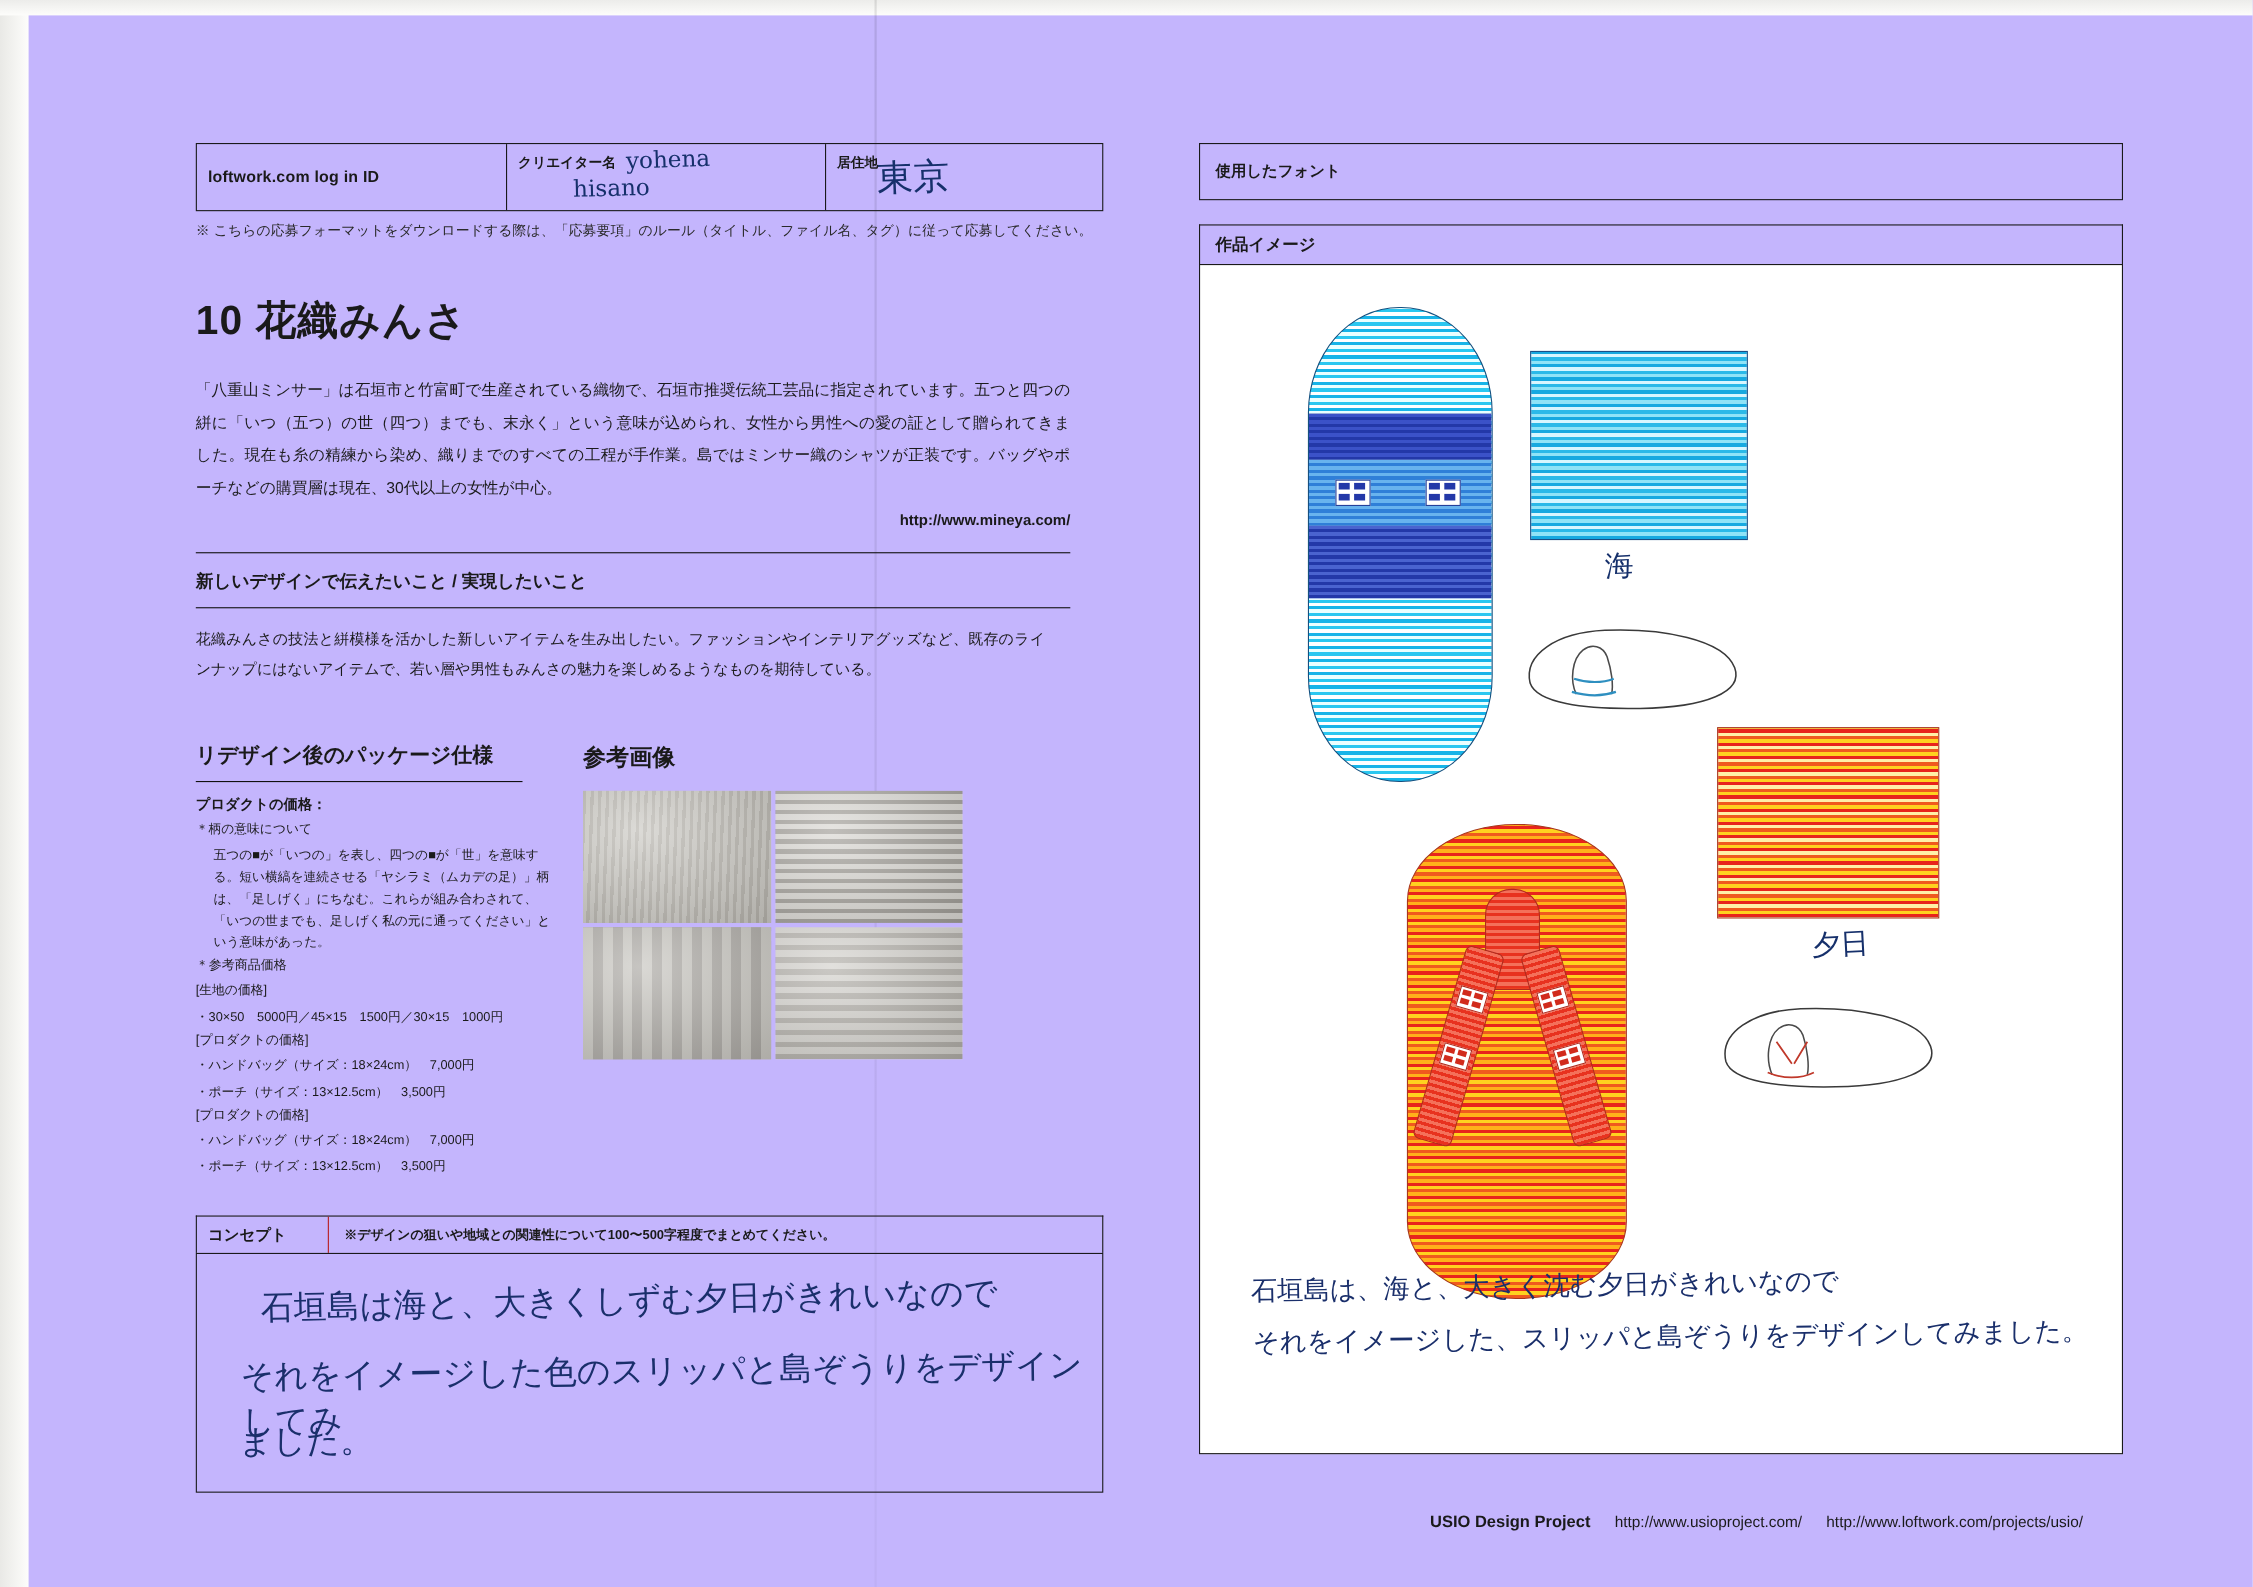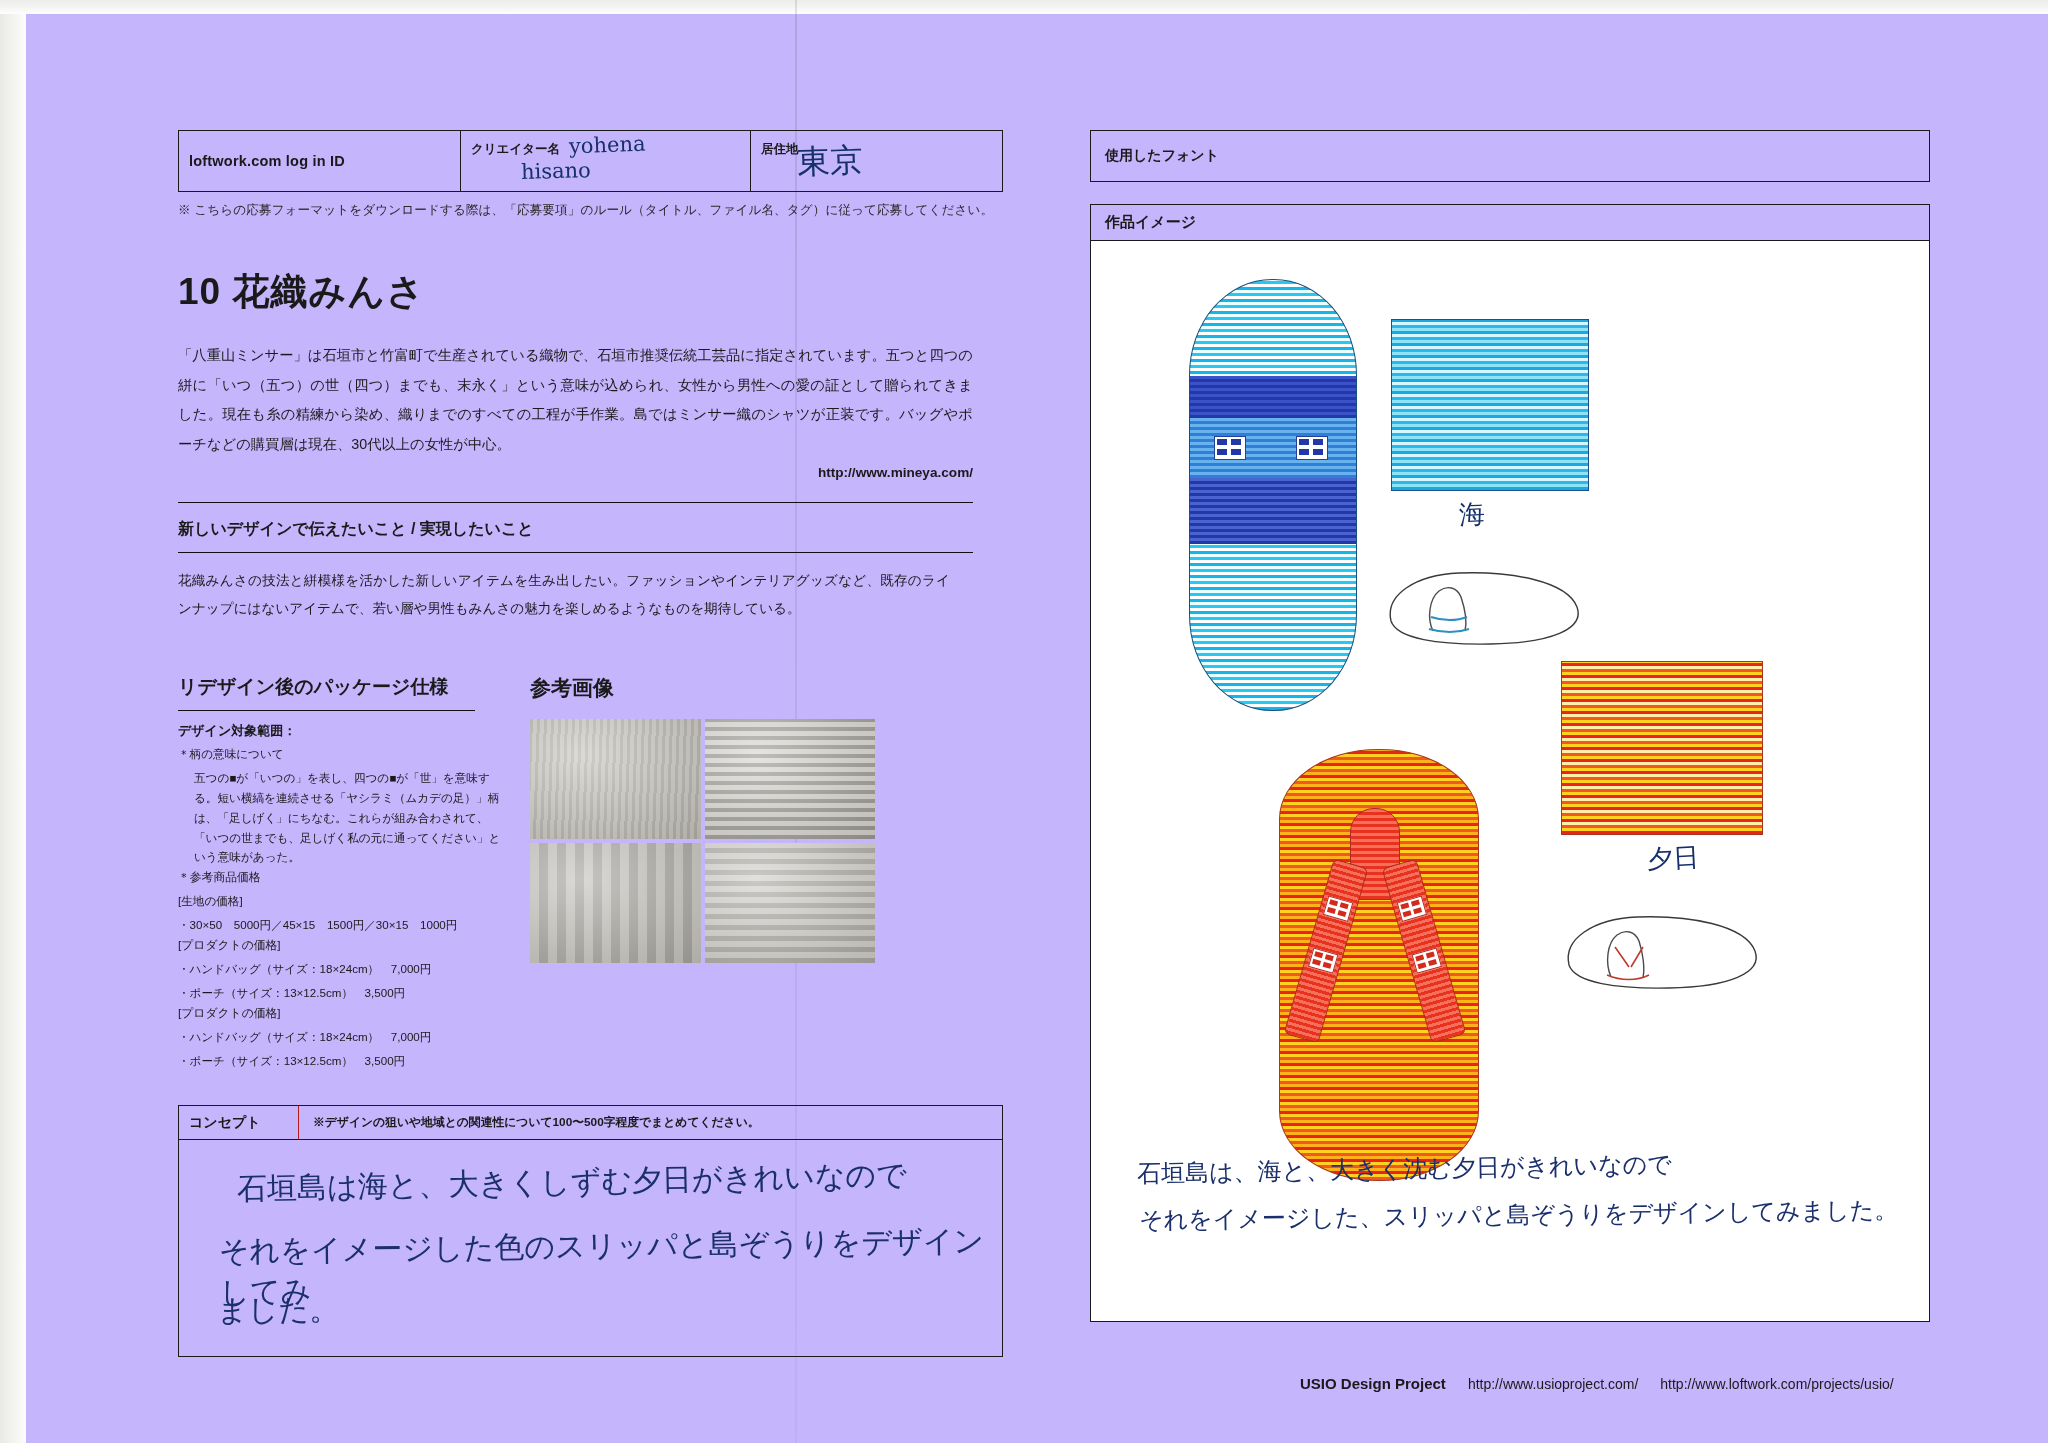--- a/index.html
+++ b/index.html
@@ -189,21 +189,21 @@
     <div class="hr"></div>
     <div class="sec-h">新しいデザインで伝えたいこと / 実現したいこと</div>
     <div class="sec-h-rule"></div>
     <div class="sec-p">花織みんさの技法と絣模様を活かした新しいアイテムを生み出したい。ファッションやインテリアグッズなど、既存のラインナップにはないアイテムで、若い層や男性もみんさの魅力を楽しめるようなものを期待している。</div>
 
     <div class="row2">
 
       <div class="pkg">
         <div class="pkg-title">リデザイン後のパッケージ仕様</div>
         <div class="pkg-rule"></div>
-        <div class="pkg-sub">デザイン対象範囲：</div>
+        <div class="pkg-sub">プロダクトの価格：</div>
         <div class="pkg-text">＊柄の意味について</div>
         <div class="pkg-text indent">五つの■が「いつの」を表し、四つの■が「世」を意味する。短い横縞を連続させる「ヤシラミ（ムカデの足）」柄は、「足しげく」にちなむ。これらが組み合わされて、「いつの世までも、足しげく私の元に通ってください」という意味があった。</div>
 
         <div class="blk">＊参考商品価格</div>
         <div class="pkg-text">[生地の価格]</div>
         <div class="pkg-text">・30×50　5000円／45×15　1500円／30×15　1000円</div>
 
         <div class="blk">[プロダクトの価格]</div>
         <div class="pkg-text">・ハンドバッグ（サイズ：18×24cm）　7,000円</div>
         <div class="pkg-text">・ポーチ（サイズ：13×12.5cm）　3,500円</div>

